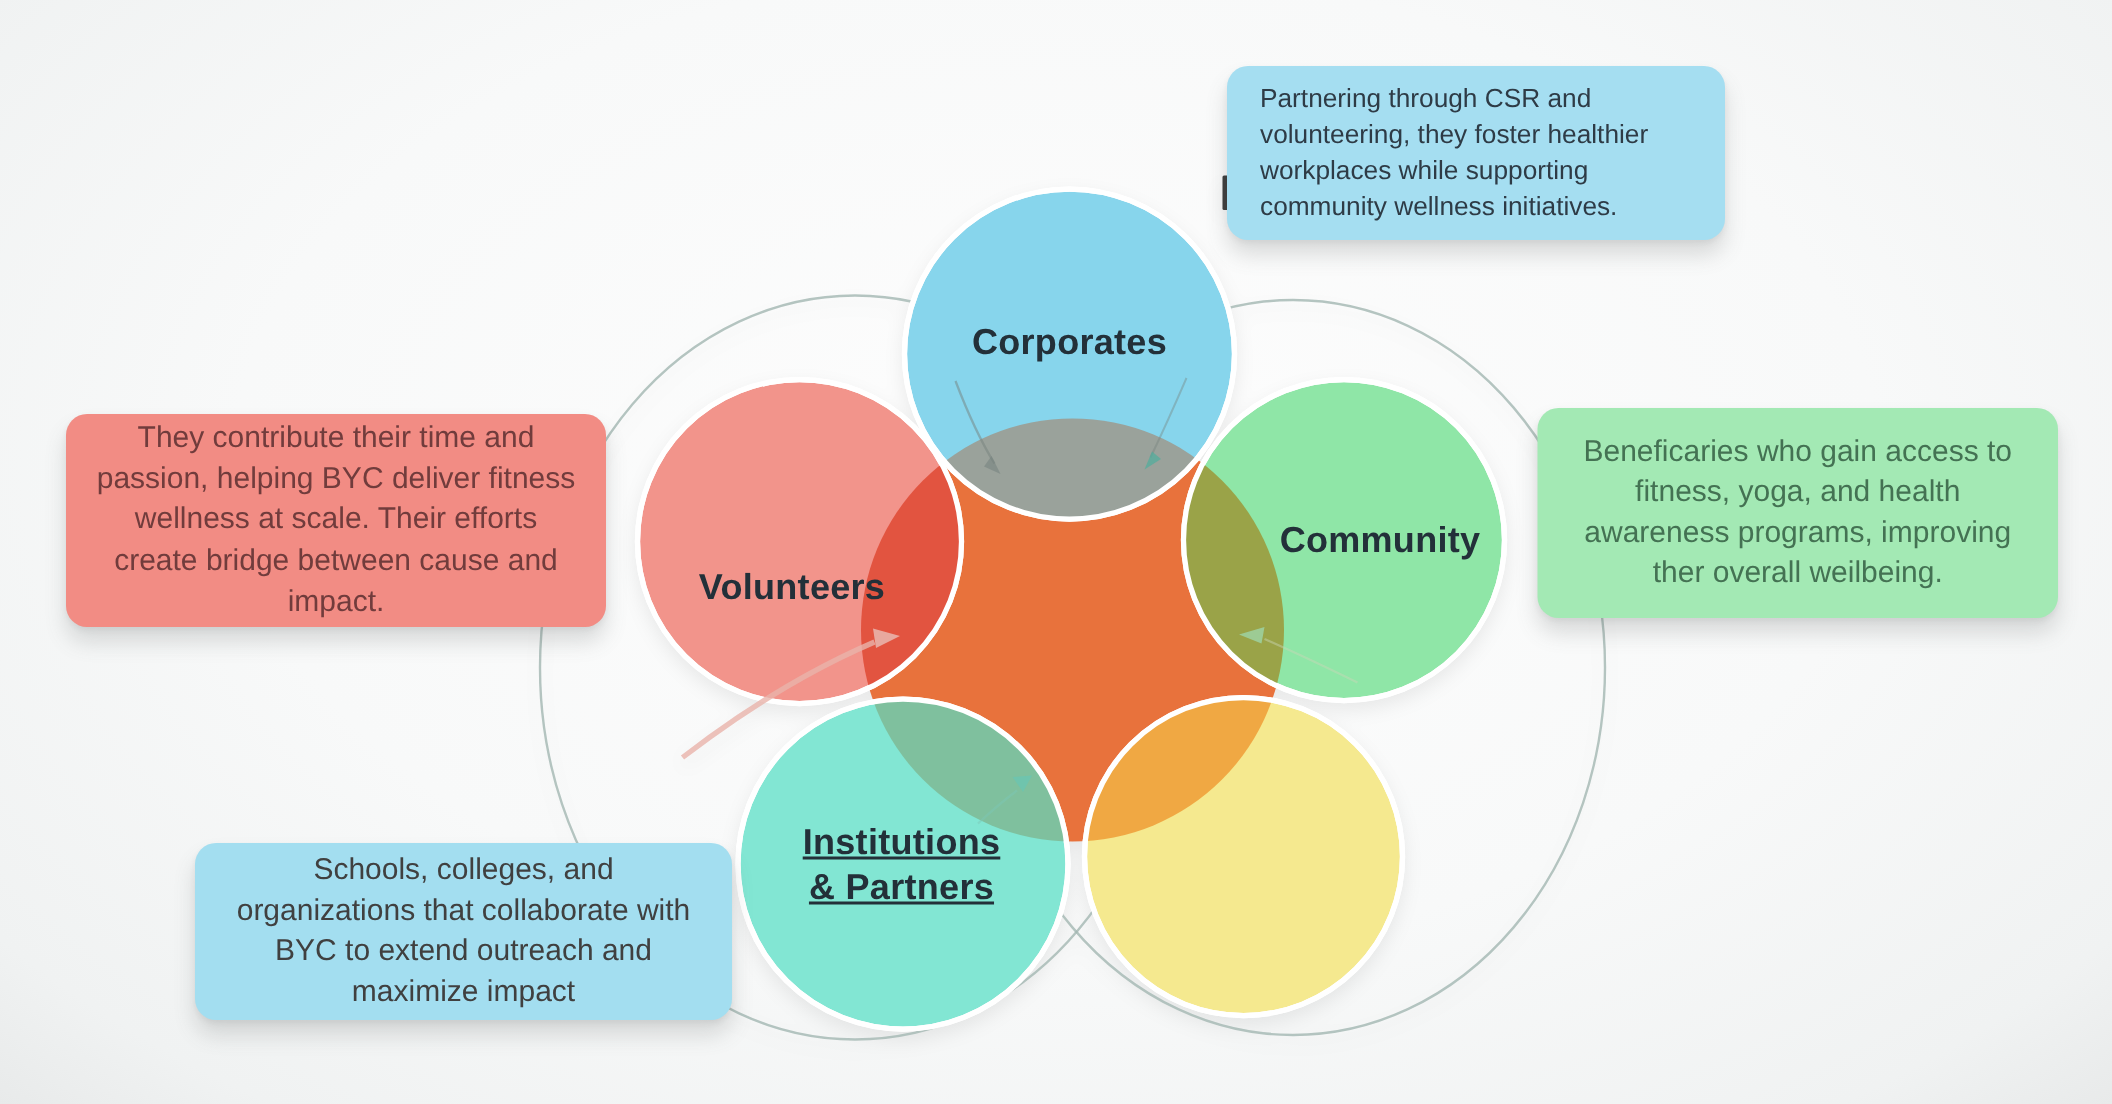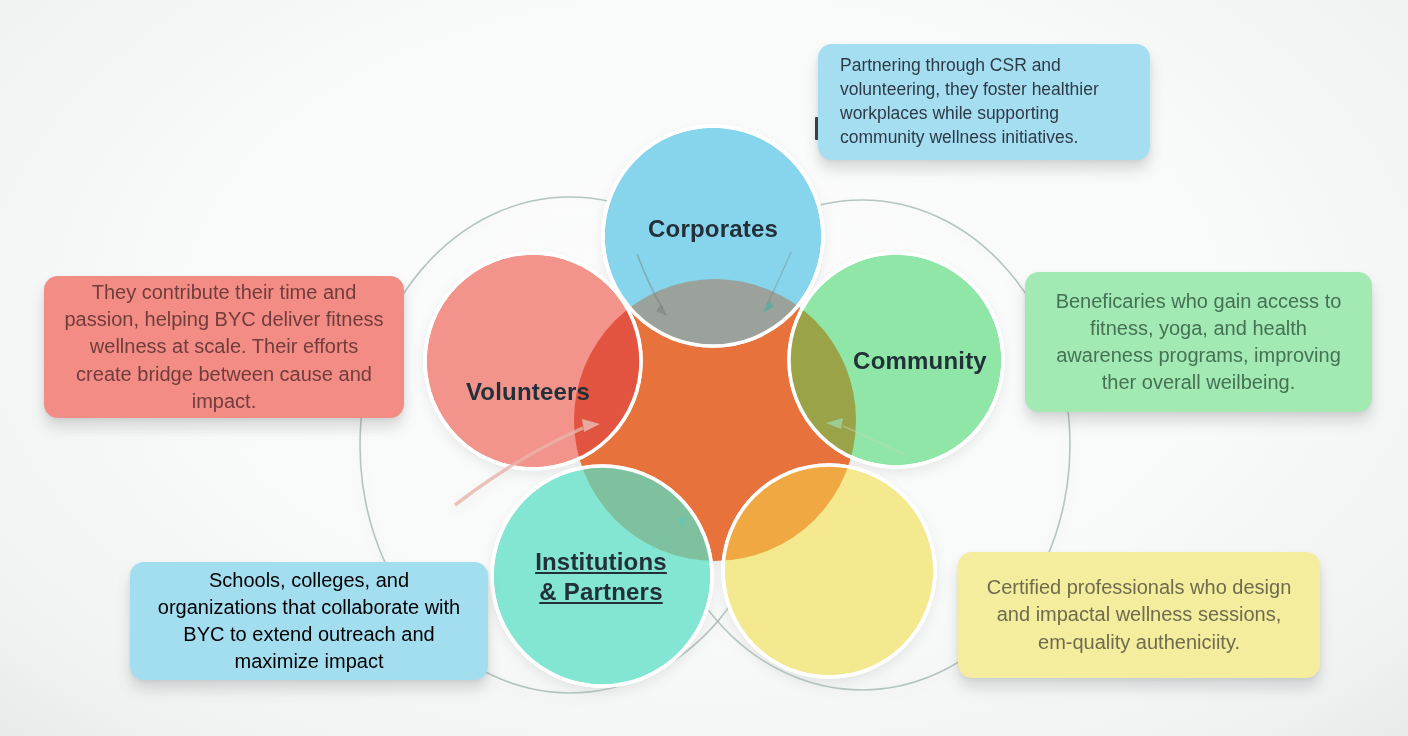--- a/index.html
+++ b/index.html
@@ -99,20 +99,17 @@
 
   <div class="callout" style="left: 44px; top: 276px; width: 360px; height: 142px; background: rgb(242, 140, 132);">
     <p style="color: rgb(113, 60, 60);">They contribute their time and passion, helping BYC deliver fitness wellness at scale. Their efforts create bridge between cause and impact.</p>
   </div>
 
   <div class="callout" style="left: 1025px; top: 272px; width: 347px; height: 140px; background: rgb(163, 233, 180);">
     <p style="color: rgb(68, 114, 83);">Beneficaries who gain access to fitness, yoga, and health awareness programs, improving ther overall weilbeing.</p>
   </div>
 
   <div class="callout" style="left: 130px; top: 562px; width: 358px; height: 118px; background: rgb(163, 222, 240);">
-    <p style="color: #000000;">Schools, colleges, and organizations that collaborate with BYC to extend outreach and maximize impact</p>
+    <p style="color: #404040;">Schools, colleges, and organizations that collaborate with BYC to extend outreach and maximize impact</p>
   </div>
 
-  <div class="callout" style="left: 958px; top: 552px; width: 362px; height: 126px; background: rgb(244, 237, 158);">
-    <p style="color: rgb(111, 107, 78);">Certified professionals who design and impactal wellness sessions, em-quality autheniciity.</p>
-  </div>
 
 </div>
 
 </body></html>

